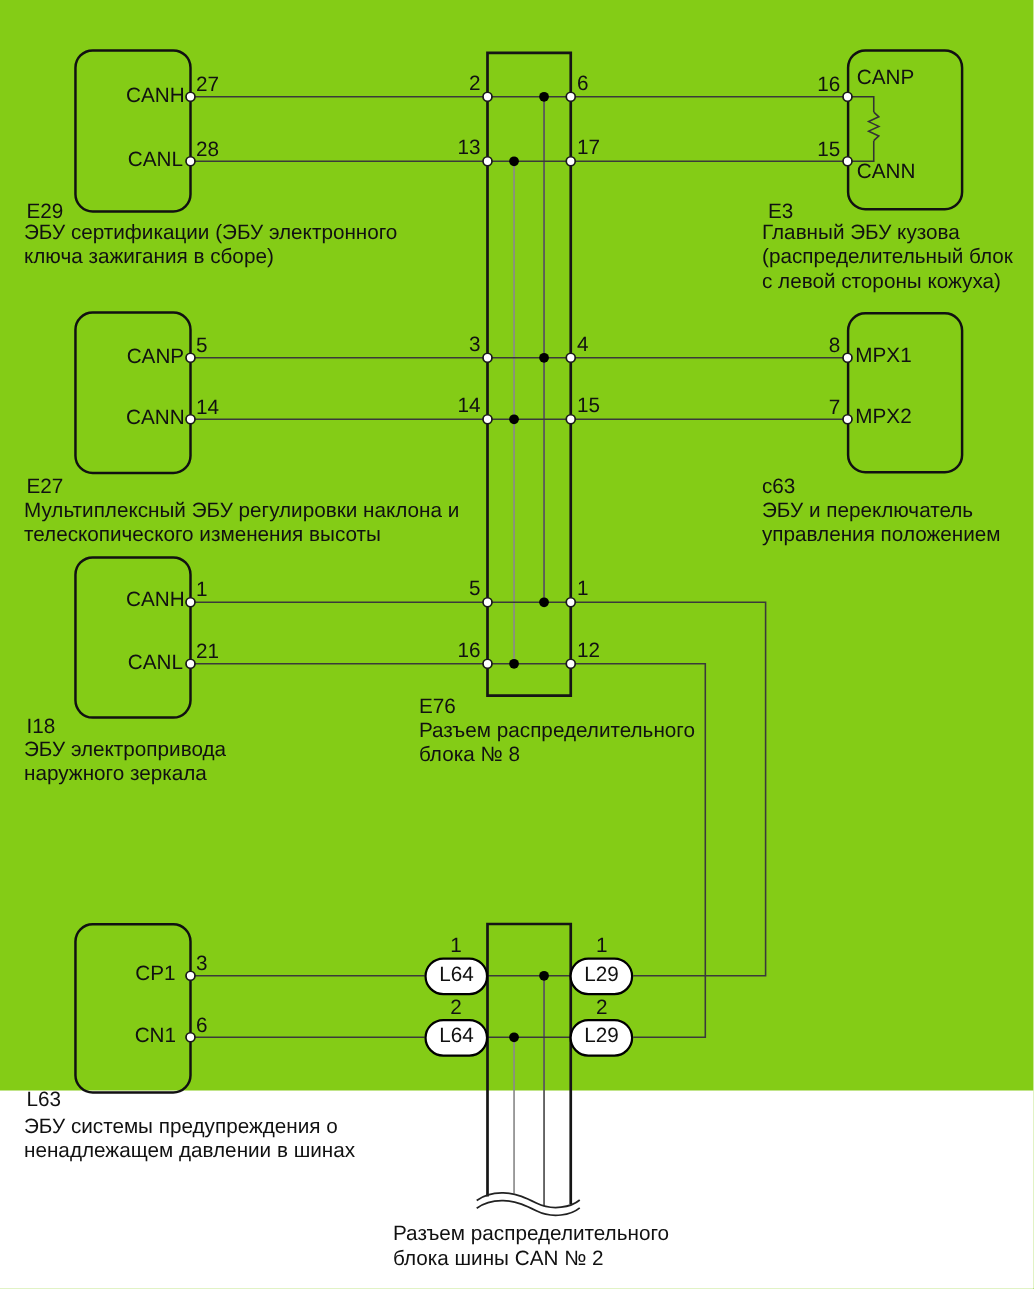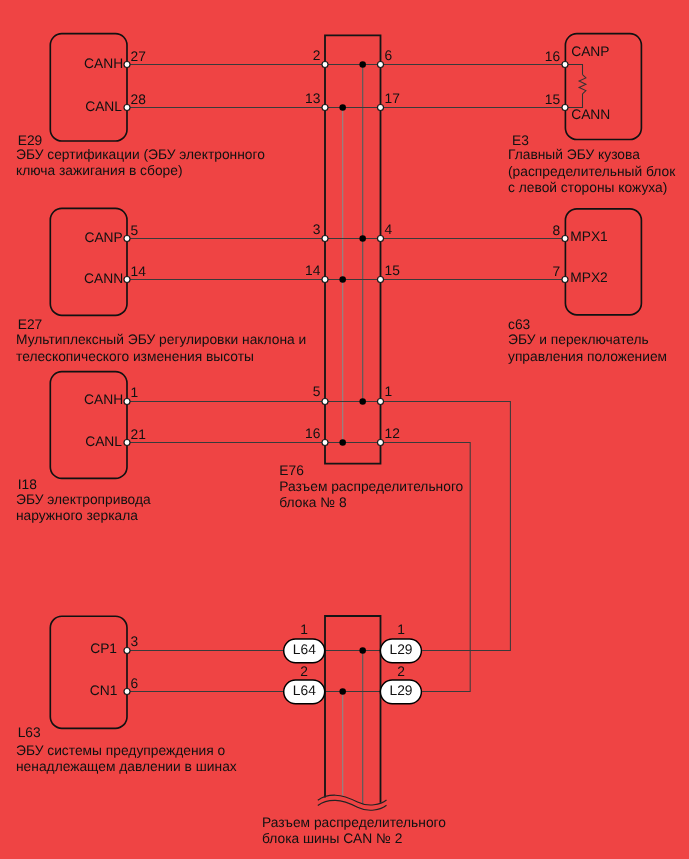--- a/index.html
+++ b/index.html
@@ -1,19 +1,19 @@
 <!DOCTYPE html>
 <html><head>
 <meta charset="utf-8">
 <style>
   html,body{margin:0;padding:0;background:#ffffff;}
   body{width:689px;height:859px;overflow:hidden;
        font-family:"Liberation Sans",sans-serif;color:#000;
        -webkit-font-smoothing:antialiased;}
-  #stage{position:relative;width:689px;height:859px;background:#ef4444;}
+  #stage{position:relative;width:689px;height:727px;background:#84cc16;}
   svg#root{position:absolute;left:0;top:0;display:block;}
   text{font-family:"Liberation Sans",sans-serif;fill:#111;white-space:pre;text-rendering:geometricPrecision;paint-order:stroke;}
   svg{shape-rendering:geometricPrecision;}
   .ecu-box{fill:none;stroke:#111;stroke-width:1.65;}
   .blk-box{fill:none;stroke:#151515;stroke-width:1.8;}
   .pin-o{fill:#ffffff;stroke:#1a1a1a;stroke-width:1.15;}
   .pin-f{fill:#000;stroke:none;}
   .wire{stroke:#3a3a3a;stroke-width:1.05;fill:none;}
   .innerline{stroke:#8a8a8a;stroke-width:1.1;fill:none;}
   .innerline-d{stroke:#5a5a5a;stroke-width:1.2;fill:none;}

